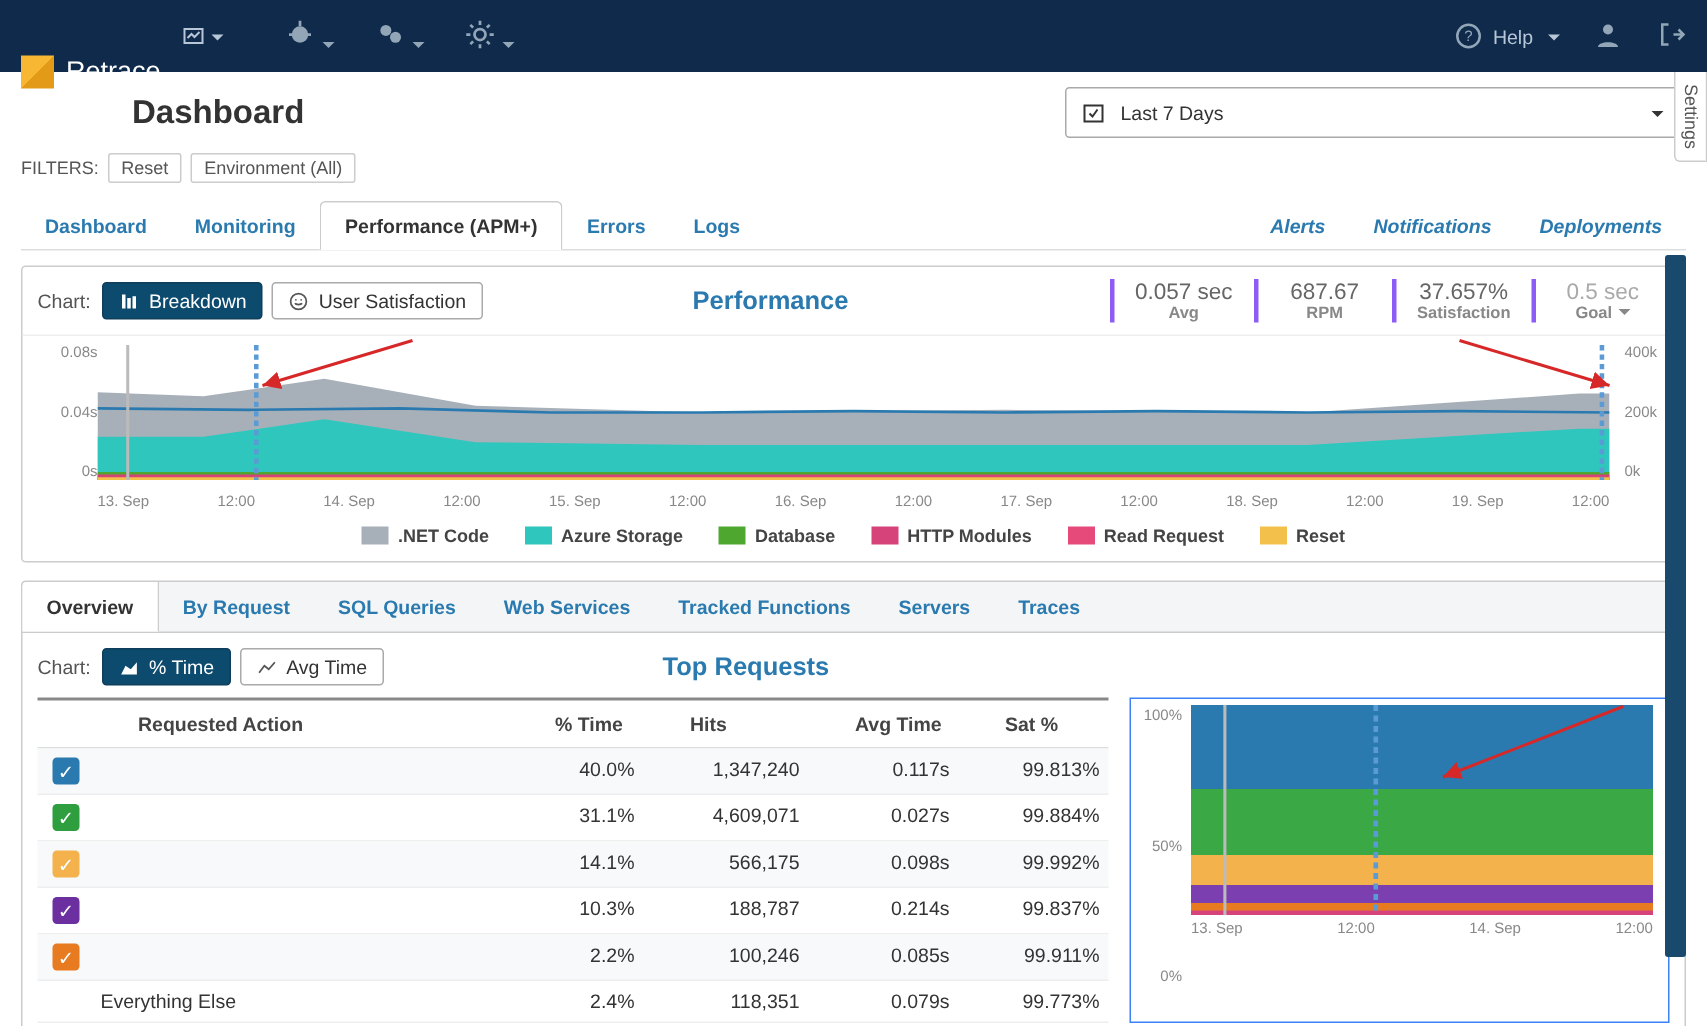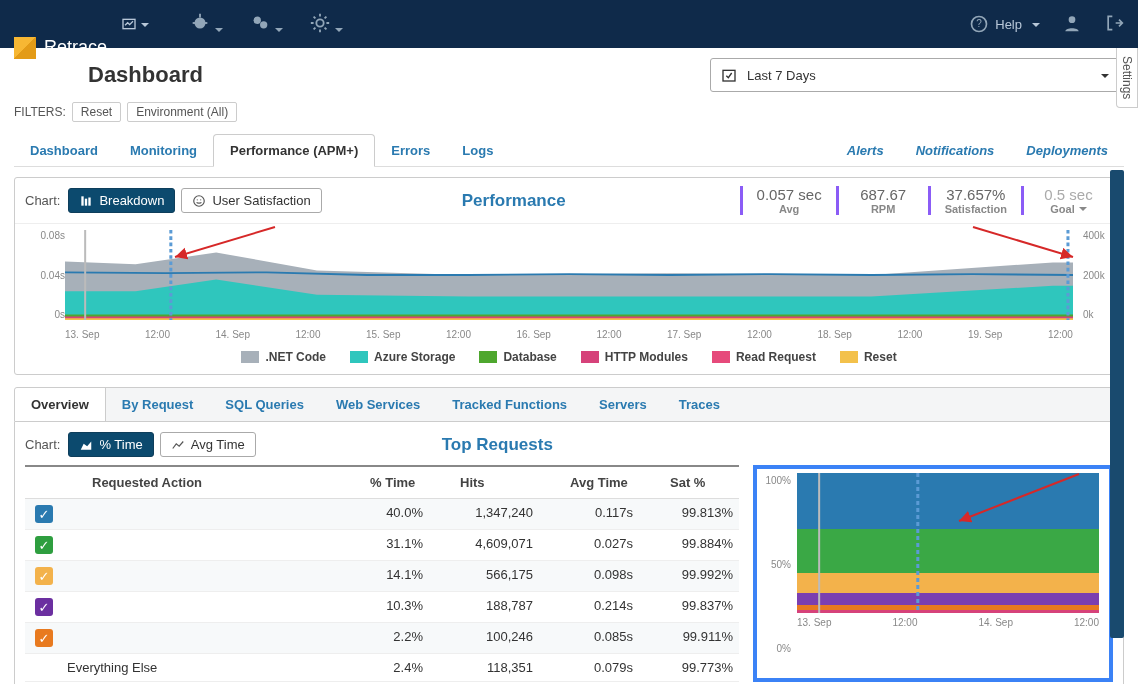--- a/index.html
+++ b/index.html
@@ -58,21 +58,21 @@
 .low-body { display:flex; gap:14px;}
 .table { flex:1; border-top:2px solid #888;}
 .table .th, .table .tr { display:grid; grid-template-columns: 36px 1fr 90px 110px 100px 100px; }
 .table .th { padding:6px 0; font-weight:600; color:#444; border-bottom:1px solid #ddd;}
 .table .th > div { padding:2px 6px;margin-left:25px;}
 .table .tr { border-bottom:1px solid #eee;}
 .table .tr > div { padding:6px 6px; text-align:right;}
 .table .tr > div:nth-child(2) { text-align:left;}
 .table .tr:nth-child(odd) { background:#f7f9fa;}
 .cb { width:18px; height:18px; border-radius:3px; display:inline-flex; align-items:center; justify-content:center; color:#fff; font-size:13px; margin-left:4px;}
-.mini-chart { width:360px; position:relative; border:4px solid #3b82f6; padding:4px 10px 8px 40px;}
+.mini-chart { width:360px; position:relative; border:1px solid #3b82f6; padding:4px 10px 8px 40px;}
 .mini-y { position:absolute; left:4px; top:6px; bottom:24px; display:flex; flex-direction:column; justify-content:space-between; font-size:10px; color:#888; text-align:right; width:30px;}
 .mini-plot { height:140px; position:relative;}
 .mini-x { display:flex; justify-content:space-between; font-size:10px; color:#888; padding-top:4px;}
 .vscroll { position:absolute; right:14px; top:170px; width:14px; height:468px; background:#194a6e; border-radius:2px;}
 .caret-dn::after { content:""; display:inline-block; border:4px solid transparent; border-top-color:currentColor; margin-left:4px; transform:translateY(2px);}
 </style>
 </head>
 <body>
 
 <div class="topnav">

